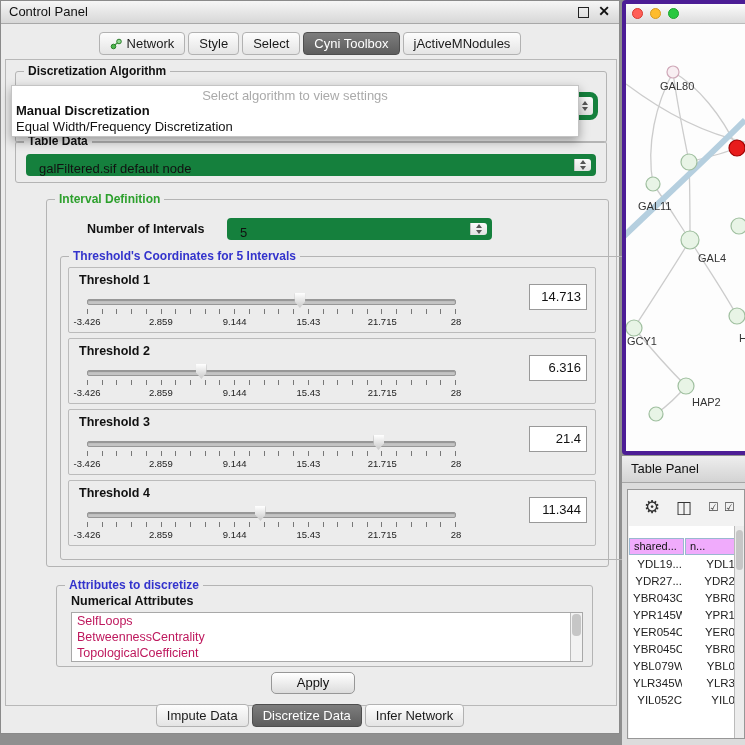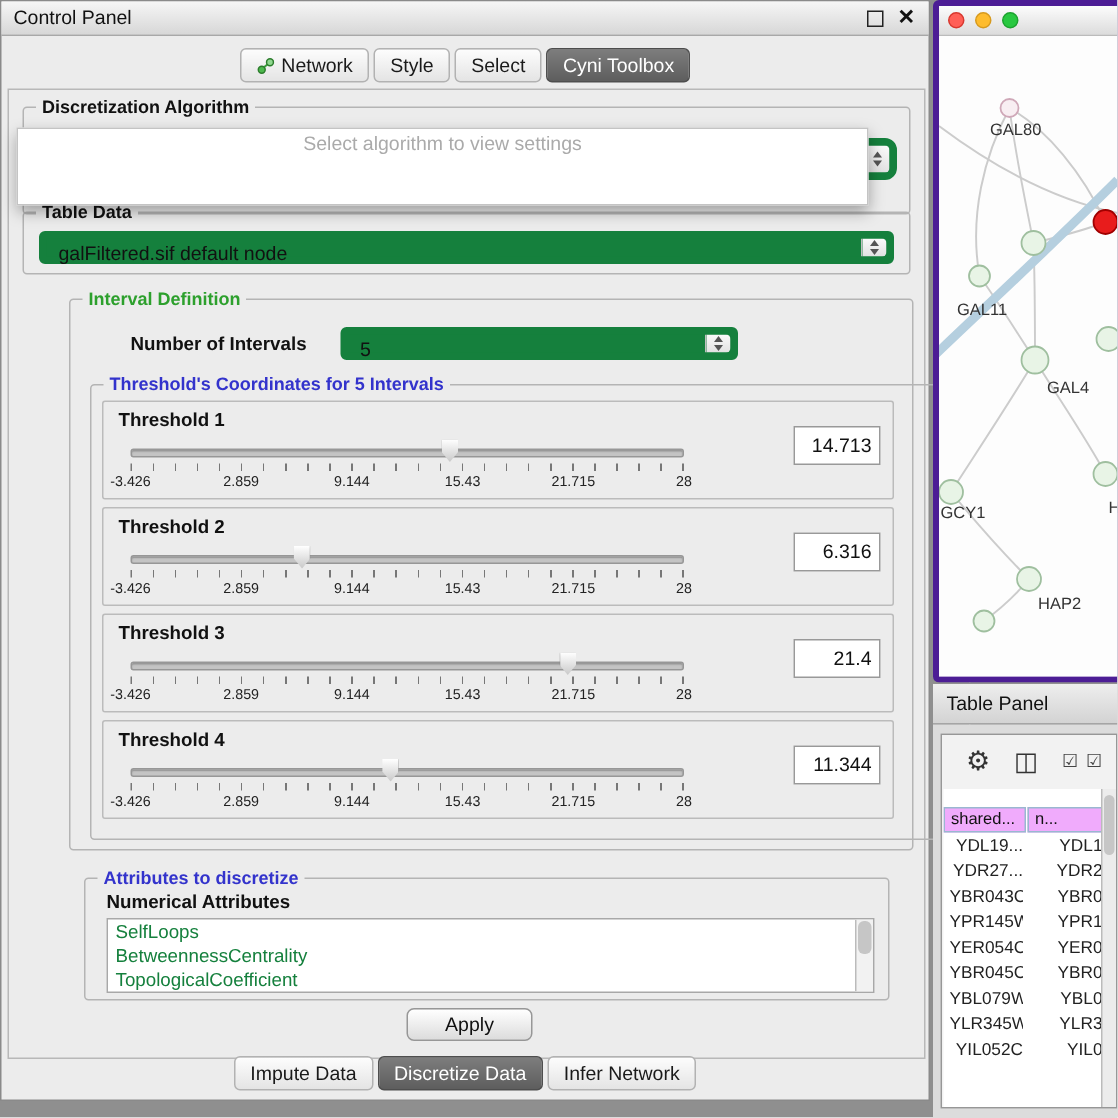--- a/index.html
+++ b/index.html
@@ -56,21 +56,21 @@
   .tickstrip{position:absolute;left:0;top:17px;width:369px;height:5px;
       background:repeating-linear-gradient(to right,#777 0,#777 1px,transparent 1px,transparent 14.72px);}
   .ticklabel{position:absolute;top:24px;transform:translateX(-50%);font-size:9.5px;color:#222;white-space:nowrap;}
   .th-value{position:absolute;right:8px;top:16px;width:58px;height:26px;background:#fff;border:1px solid #999;
       box-sizing:border-box;font-size:13px;color:#111;text-align:right;padding-right:5px;line-height:24px;}
 
   
   .attrs-heading{position:absolute;left:14px;top:8px;font-size:12.5px;font-weight:bold;color:#111;}
   .attrs-list{position:absolute;left:14px;top:26px;width:512px;height:50px;background:#fff;border:1px solid #a8a8a8;
       box-sizing:border-box;overflow:hidden;}
-  .attr-item{font-size:12.5px;color:#15803d;line-height:16px;padding-left:5px;white-space:nowrap;}
+  .attr-item{font-size:12.5px;color:#be185d;line-height:16px;padding-left:5px;white-space:nowrap;}
   .vscroll{position:absolute;right:0;top:0;bottom:0;width:11px;background:#f2f2f2;border-left:1px solid #bbb;}
   .vthumb{position:absolute;left:1px;right:1px;top:1px;height:22px;background:#c6c6c6;border-radius:4px;}
 
   .apply-btn{position:absolute;left:270px;top:671px;width:84px;height:22px;border:1px solid #979797;border-radius:5px;
       background:linear-gradient(#ffffff,#dcdcdc);font-size:13px;color:#111;text-align:center;line-height:20px;box-sizing:border-box;}
 
   .bottom-tabs{position:absolute;left:0;right:0;top:703px;display:flex;justify-content:center;gap:3px;}
 
   
   .net-win{position:absolute;left:622px;top:0;width:123px;height:455px;background:#4c1d95;
@@ -127,36 +127,43 @@
         </div>
         <div class="tab">
           <span>Style</span>
         </div>
         <div class="tab">
           <span>Select</span>
         </div>
         <div class="tab selected">
           <span>Cyni Toolbox</span>
         </div>
+        <div class="tab">
+          <span>jActiveMNodules</span>
+        </div>
       </div>
 
     <div class="main-border"></div>
 
     <div class="groupbox" style="left:14px;top:70px;width:592px;height:72px;">
       <div class="grouplabel">Discretization Algorithm</div>
       <div class="combo" style="left:8px;top:20px;right:8px;height:28px;border-radius:8px;">
         <div class="combo-arrows">
           <span class="arrow-up"></span>
           <span class="arrow-down"></span>
         </div>
       </div>
     </div>
 
     <div class="popup">
       <div class="popup-placeholder">Select algorithm to view settings</div>
+      <div id="popup-items">
+          <div class="popup-item first">Manual Discretization</div>
+          <div class="popup-item">Equal Width/Frequency Discretization</div>
+        </div>
     </div>
 
     <div class="groupbox" style="left:14px;top:140px;width:592px;height:42px;">
       <div class="grouplabel">Table Data</div>
       <div class="combo" style="left:10px;top:12px;right:10px;height:22px;">
         <div class="combo-text">galFiltered.sif default node</div>
         <div class="combo-arrows">
           <span class="arrow-up"></span>
           <span class="arrow-down"></span>
         </div>

